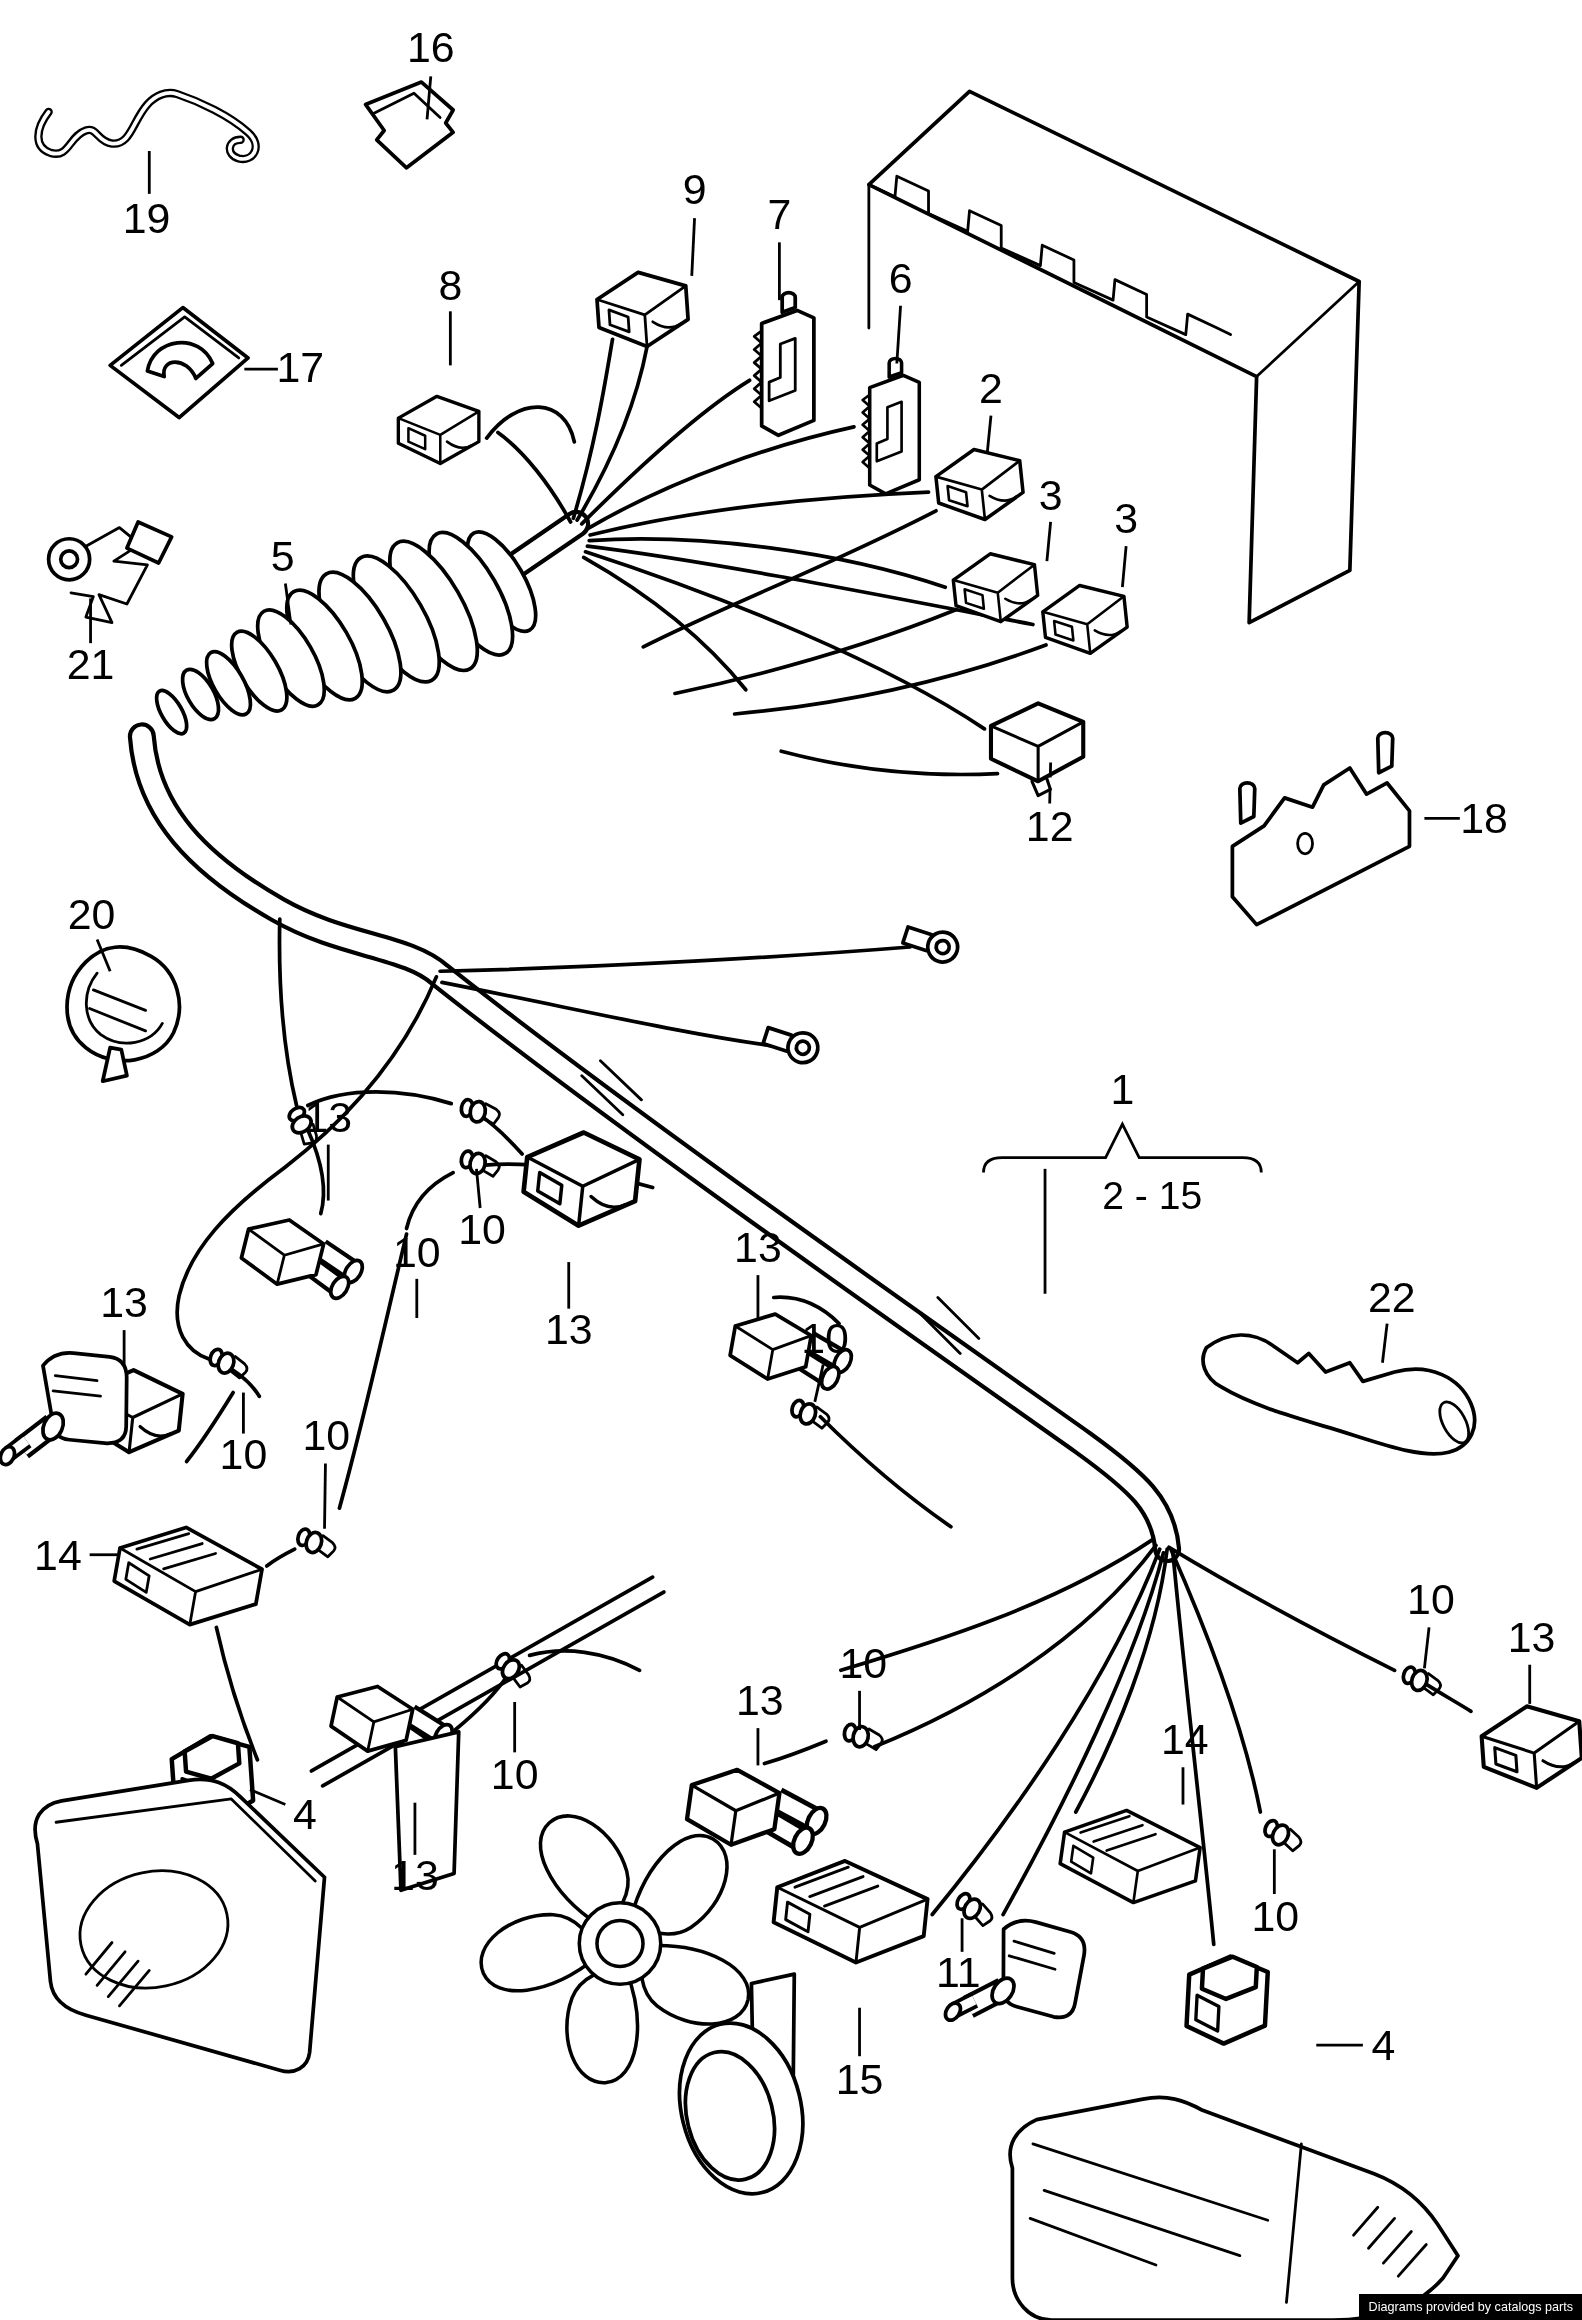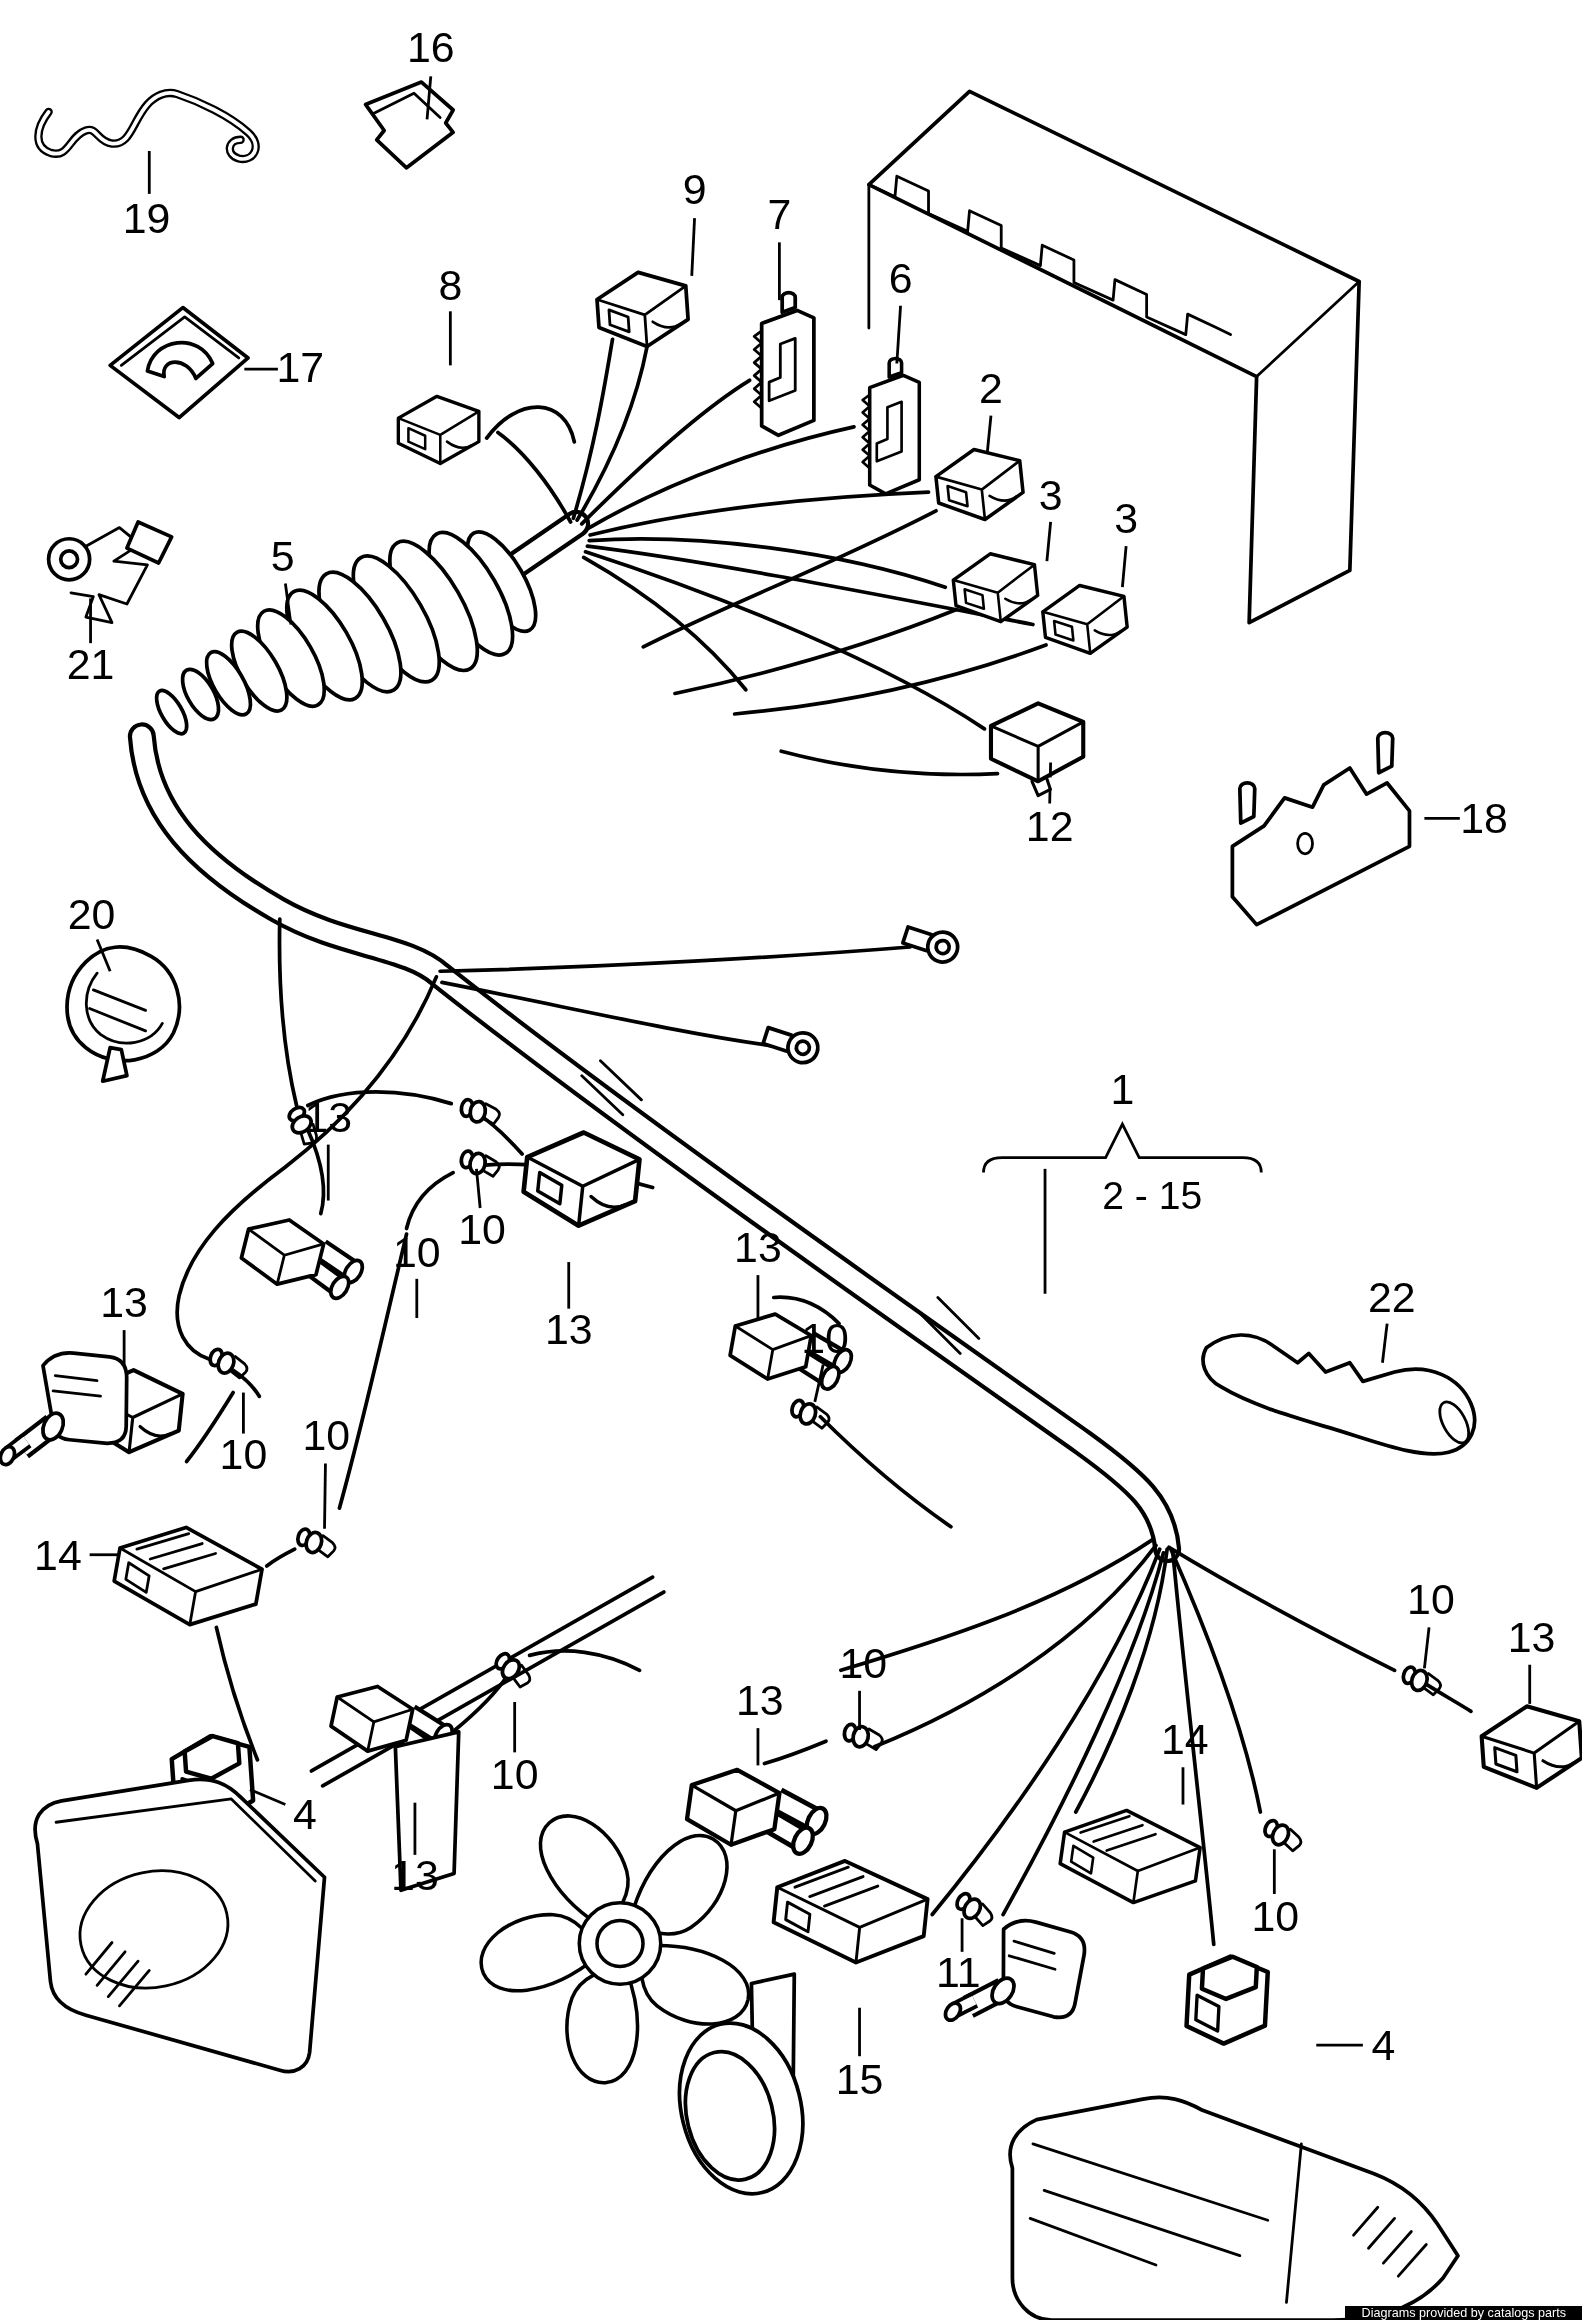--- a/index.html
+++ b/index.html
@@ -11,22 +11,22 @@
   .leader{stroke:#000;stroke-width:3;fill:none;}
   .dashed{stroke-dasharray:16 12;}
   .w{fill:none;stroke:#000;stroke-width:4;stroke-linecap:round;}
   .w2{fill:none;stroke:#000;stroke-width:3;stroke-linecap:round;}
   .o{fill:#fff;stroke:#000;stroke-width:4;stroke-linejoin:round;}
   .o3{fill:none;stroke:#000;stroke-width:3;stroke-linejoin:round;stroke-linecap:round;}
   .rod{fill:none;stroke:#000;stroke-width:9;stroke-linecap:round;stroke-linejoin:round;}
   .rodi{fill:none;stroke:#fff;stroke-width:4;stroke-linecap:round;stroke-linejoin:round;}
   .tuo{fill:none;stroke:#000;stroke-width:30;stroke-linecap:round;}
   .tui{fill:none;stroke:#fff;stroke-width:21;stroke-linecap:round;}
-  .footer{position:absolute;right:0;bottom:0;height:14px;display:flex;align-items:flex-start;
-          padding:0 17px;background:#000;color:#fff;font-size:12.6px;}
+  .footer{position:absolute;right:0;bottom:0;height:26px;display:flex;align-items:center;
+          padding:0 10px;background:#000;color:#fff;font-size:12.6px;}
 </style>
 </head>
 <body>
 
 <div class="page">
 <svg width="1583" height="2320" viewBox="0 0 1698 2489">
   <defs>
     <g id="g-plug">
       <path class="o" d="M8,34 L54,8 L104,26 L104,62 L58,88 L8,64 Z"></path>
       <path class="o3" d="M8,34 L58,54 L104,26 M58,54 L58,88"></path>

